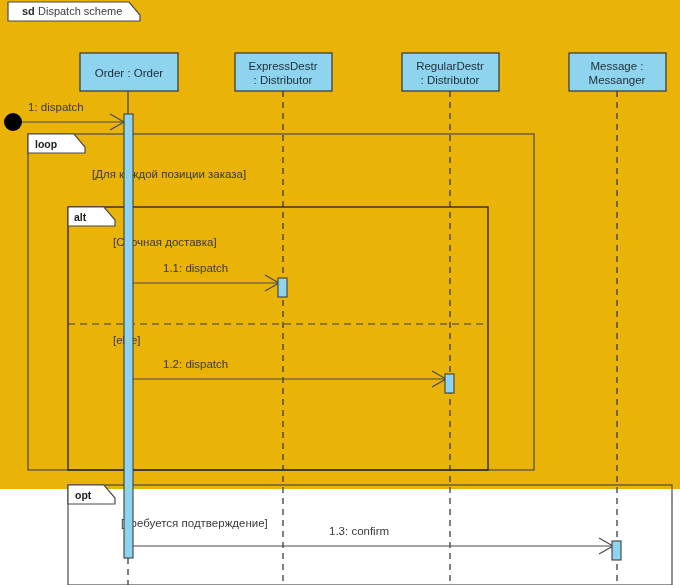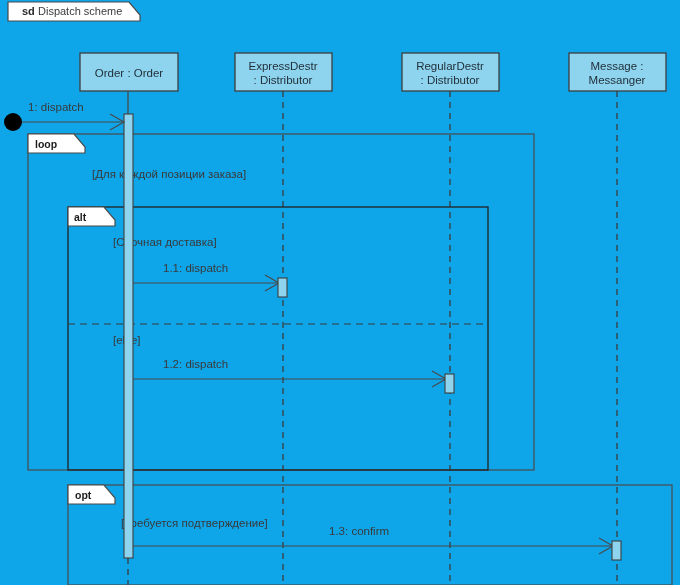--- a/index.html
+++ b/index.html
@@ -9,22 +9,22 @@
   }
   body {
     font-family: "Liberation Sans", sans-serif;
     width: 680px;
     height: 585px;
     overflow: hidden;
   }
   #diagram-root {
     position: relative;
     width: 680px;
-    height: 585px;
-    background: #0ea5e9;
+    height: 489px;
+    background: #eab308;
   }
   svg.diagram-canvas {
     position: absolute;
     top: 0;
     left: 0;
     width: 680px;
     height: 585px;
   }
   text {
     font-family: "Liberation Sans", sans-serif;

